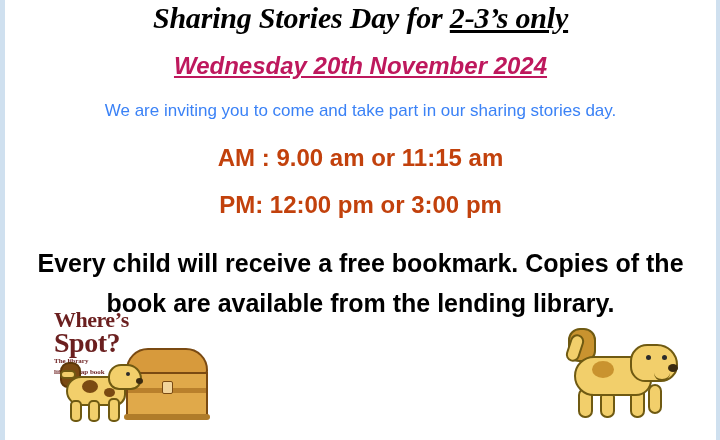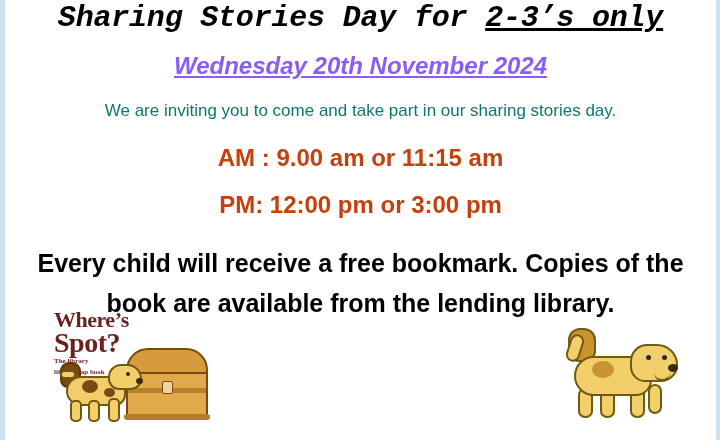--- a/index.html
+++ b/index.html
@@ -28,52 +28,52 @@
     left: 5px;
     right: 4px;
     top: 0;
     bottom: 0;
     padding: 0 14px;
     box-sizing: border-box;
     text-align: center;
   }
 
   .line-title {
-    font-family: Liberation Mono, monospace;
+    font-family: Liberation Serif, serif;
     font-style: italic;
     font-weight: bold;
     font-size: 30px;
     color: #000000;
     letter-spacing: -0.2px;
     margin: 0;
     padding-top: 1px;
     line-height: 34px;
     white-space: nowrap;
   }
   .line-title .ul {
     text-decoration: underline;
   }
 
   .line-date {
     font-family: "Liberation Sans", sans-serif;
     font-style: italic;
     font-weight: bold;
     font-size: 24px;
-    color: #8b5cf6;
+    color: #be185d;
     text-decoration: underline;
     margin: 0;
     padding-top: 17px;
     line-height: 28px;
     white-space: nowrap;
   }
 
   .line-invite {
     font-family: "Liberation Sans", sans-serif;
     font-size: 17px;
-    color: #0f766e;
+    color: #3b82f6;
     margin: 0;
     padding-top: 20px;
     line-height: 22px;
     white-space: nowrap;
   }
 
   .line-session {
     font-family: "Liberation Sans", sans-serif;
     font-weight: bold;
     font-size: 24px;

